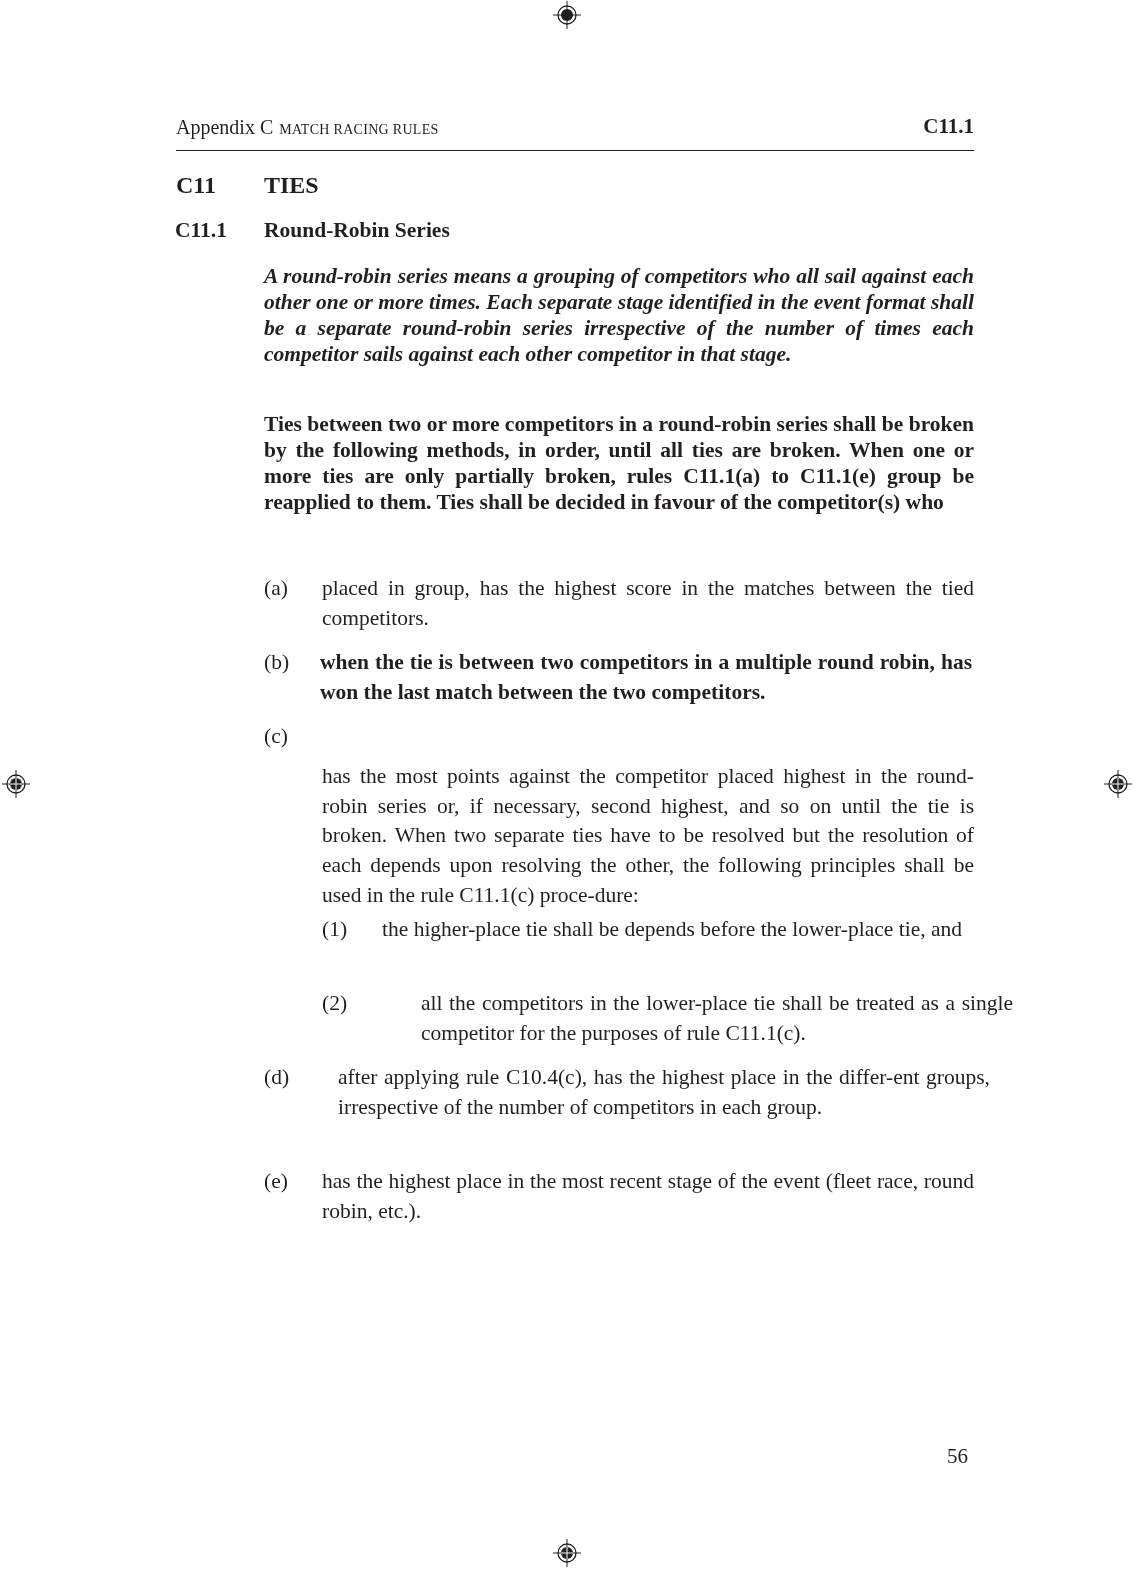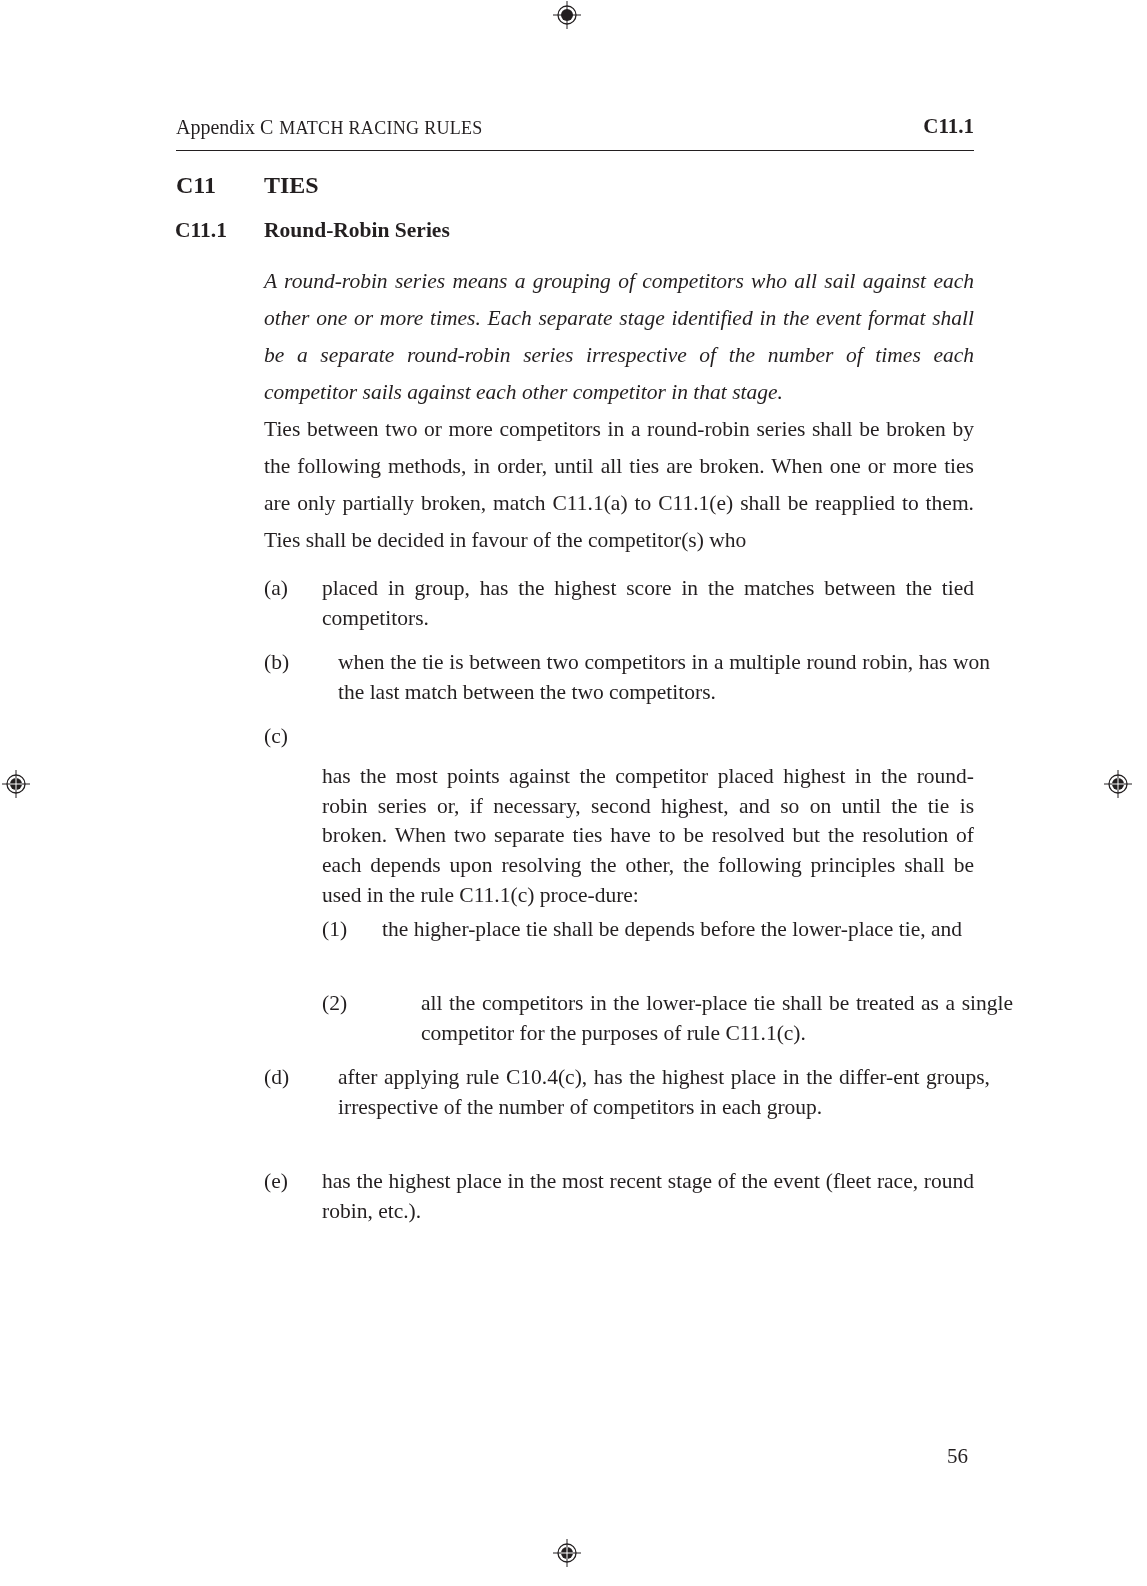--- a/index.html
+++ b/index.html
@@ -10,29 +10,29 @@
     }
     .reg { position: absolute; width: 30px; height: 30px; }
     .reg svg { width: 30px; height: 30px; display: block; }
     #reg-top { left: 552px; top: 0px; }
     #reg-bottom { left: 552px; top: 1538px; }
     #reg-left { left: 1px; top: 769px; }
     #reg-right { left: 1103px; top: 769px; }
 
     .header { position: absolute; left: 176px; top: 114px; width: 798px; height: 36px; border-bottom: 1.5px solid #231f20; }
     .header-left { position: absolute; left: 0; top: 2px; font-size: 20px; letter-spacing: 0; }
-    .header-left .sc { font-size: 18px; letter-spacing: 0.3px; margin-left: 6px; }
+    .header-left .sc { font-size: 14px; letter-spacing: 0.3px; margin-left: 6px; }
     .header-right { position: absolute; right: 0; top: 0px; font-size: 21px; font-weight: bold; }
 
     .h1 { position: absolute; top: 172px; font-size: 24px; font-weight: bold; }
     .h1 .num { position: absolute; left: 176px; }
     .h1 .title { position: absolute; left: 264px; white-space: nowrap; }
     .h2 { position: absolute; top: 218px; font-size: 21.5px; font-weight: bold; }
 
-    .body-block { position: absolute; left: 264px; width: 710px; font-size: 21.5px; line-height: 37px; text-align: justify; }
+    .body-block { position: absolute; left: 264px; width: 710px; font-size: 21.5px; line-height: 26px; text-align: justify; font-weight: bold; }
     .italic { font-style: italic; }
     .para { margin: 0; text-align: justify; text-align-last: left; }
 
     .item { position: absolute; font-size: 21.5px; line-height: 29.7px; }
     .item .lbl { position: absolute; left: 0; top: 0; }
     .item .txt { position: absolute; text-align: justify; text-align-last: left; }
 
     .pagenum { position: absolute; left: 947px; top: 1444px; font-size: 21px; }
   </style>
 </head>
@@ -95,31 +95,31 @@
 <div class="h2" style="left:0; width:1147px;">
   <span style="position:absolute; left:175px;">C11.1</span>
   <span style="position:absolute; left:264px; white-space:nowrap;">Round-Robin Series</span>
 </div>
 
 <div class="body-block italic" style="top:263px;">
   <p class="para">A round-robin series means a grouping of competitors who all sail against each other one or more times. Each separate stage identified in the event format shall be a separate round-robin series irrespective of the number of times each competitor sails against each other competitor in that stage.</p>
 </div>
 
 <div class="body-block" style="top:411px;">
-  <p class="para">Ties between two or more competitors in a round-robin series shall be broken by the following methods, in order, until all ties are broken. When one or more ties are only partially broken, match C11.1(a) to C11.1(e) shall be reapplied to them. Ties shall be decided in favour of the competitor(s) who</p>
+  <p class="para">Ties between two or more competitors in a round-robin series shall be broken by the following methods, in order, until all ties are broken. When one or more ties are only partially broken, rules C11.1(a) to C11.1(e) group be reapplied to them. Ties shall be decided in favour of the competitor(s) who</p>
 </div>
 
 <div class="item" style="left:264px; top:574px; width:710px;">
   <span class="lbl">(a)</span>
   <span class="txt" style="left:58px; width:652px;">placed in group, has the highest score in the matches between the tied competitors.</span>
 </div>
 
 <div class="item" style="left:264px; top:648px; width:710px;">
   <span class="lbl">(b)</span>
-  <span class="txt" style="left:74px; width:652px;">when the tie is between two competitors in a multiple round robin, has won the last match between the two competitors.</span>
+  <span class="txt" style="left:56px; width:652px;font-weight:bold;">when the tie is between two competitors in a multiple round robin, has won the last match between the two competitors.</span>
 </div>
 
 <div class="item" style="left:264px; top:722px; width:710px;">
   <span class="lbl">(c)</span>
   <span class="txt" style="left:58px; width:652px;margin-top:40px;">has the most points against the competitor placed highest in the round-robin series or, if necessary, second highest, and so on until the tie is broken. When two separate ties have to be resolved but the resolution of each depends upon resolving the other, the following principles shall be used in the rule C11.1(c) proce-dure:</span>
 </div>
 
 <div class="item" style="left:322px; top:915px; width:652px;">
   <span class="lbl">(1)</span>
   <span class="txt" style="left:60px; width:592px;">the higher-place tie shall be depends before the lower-place tie, and</span>

